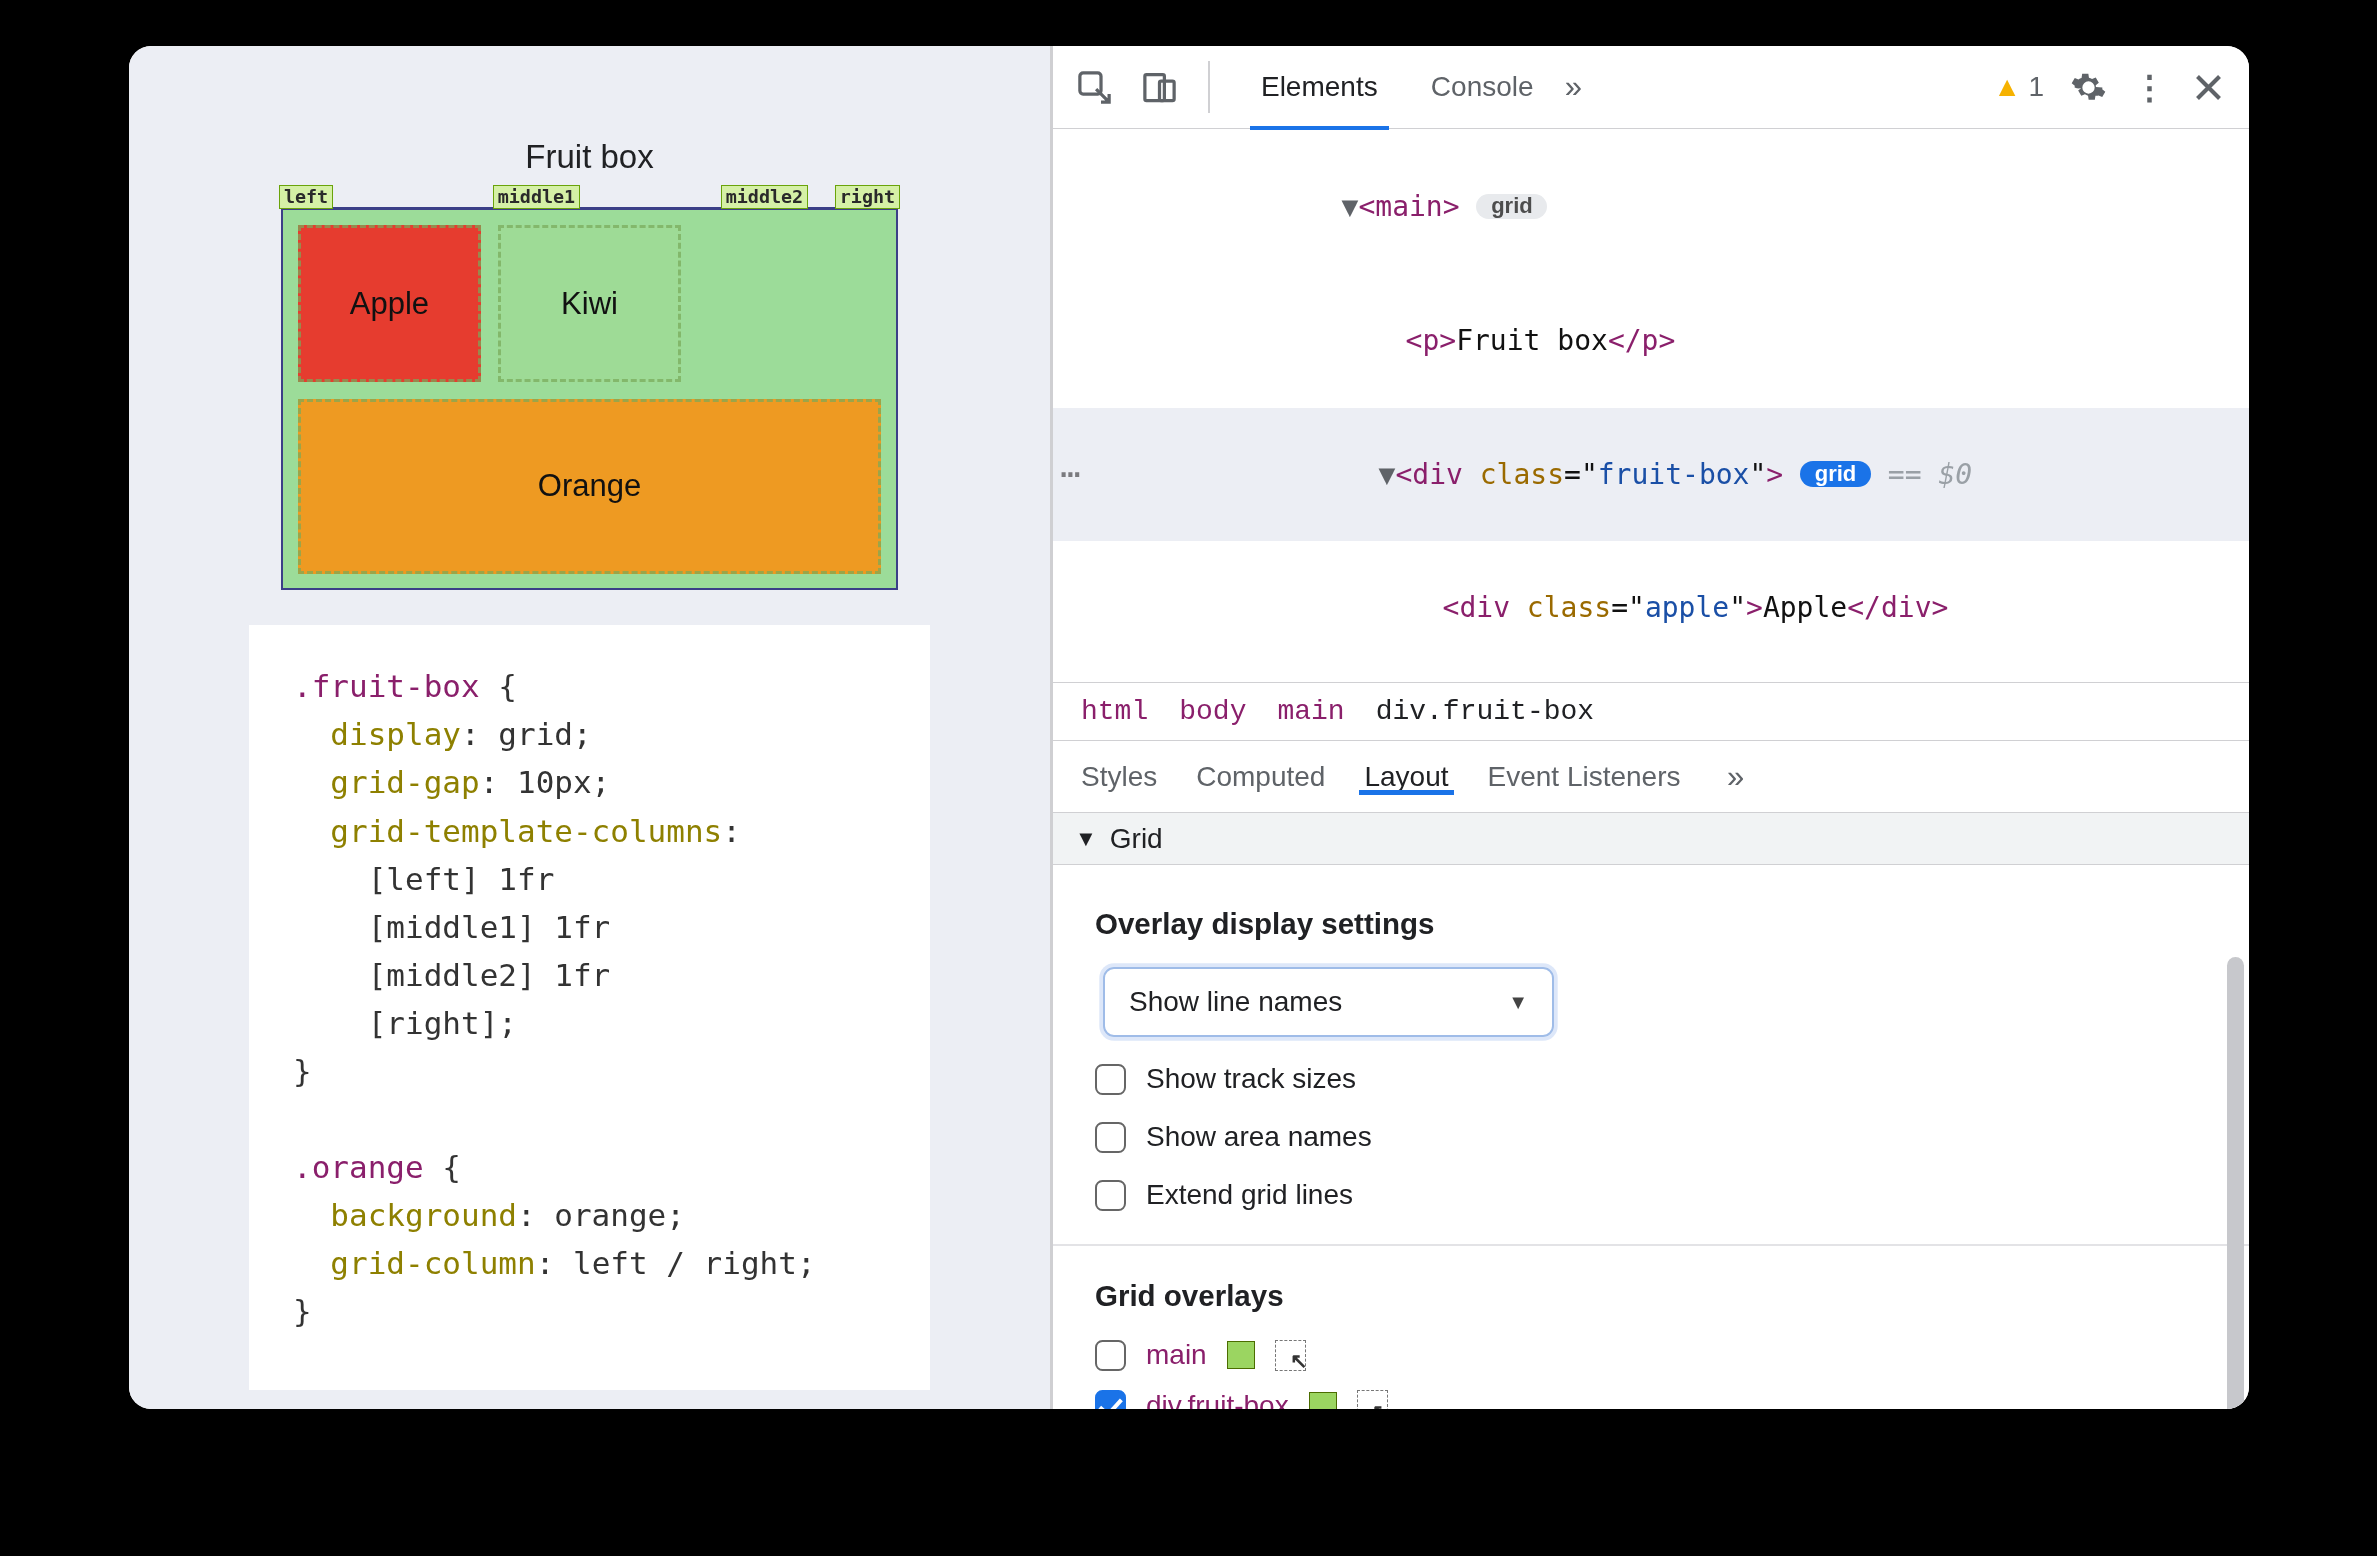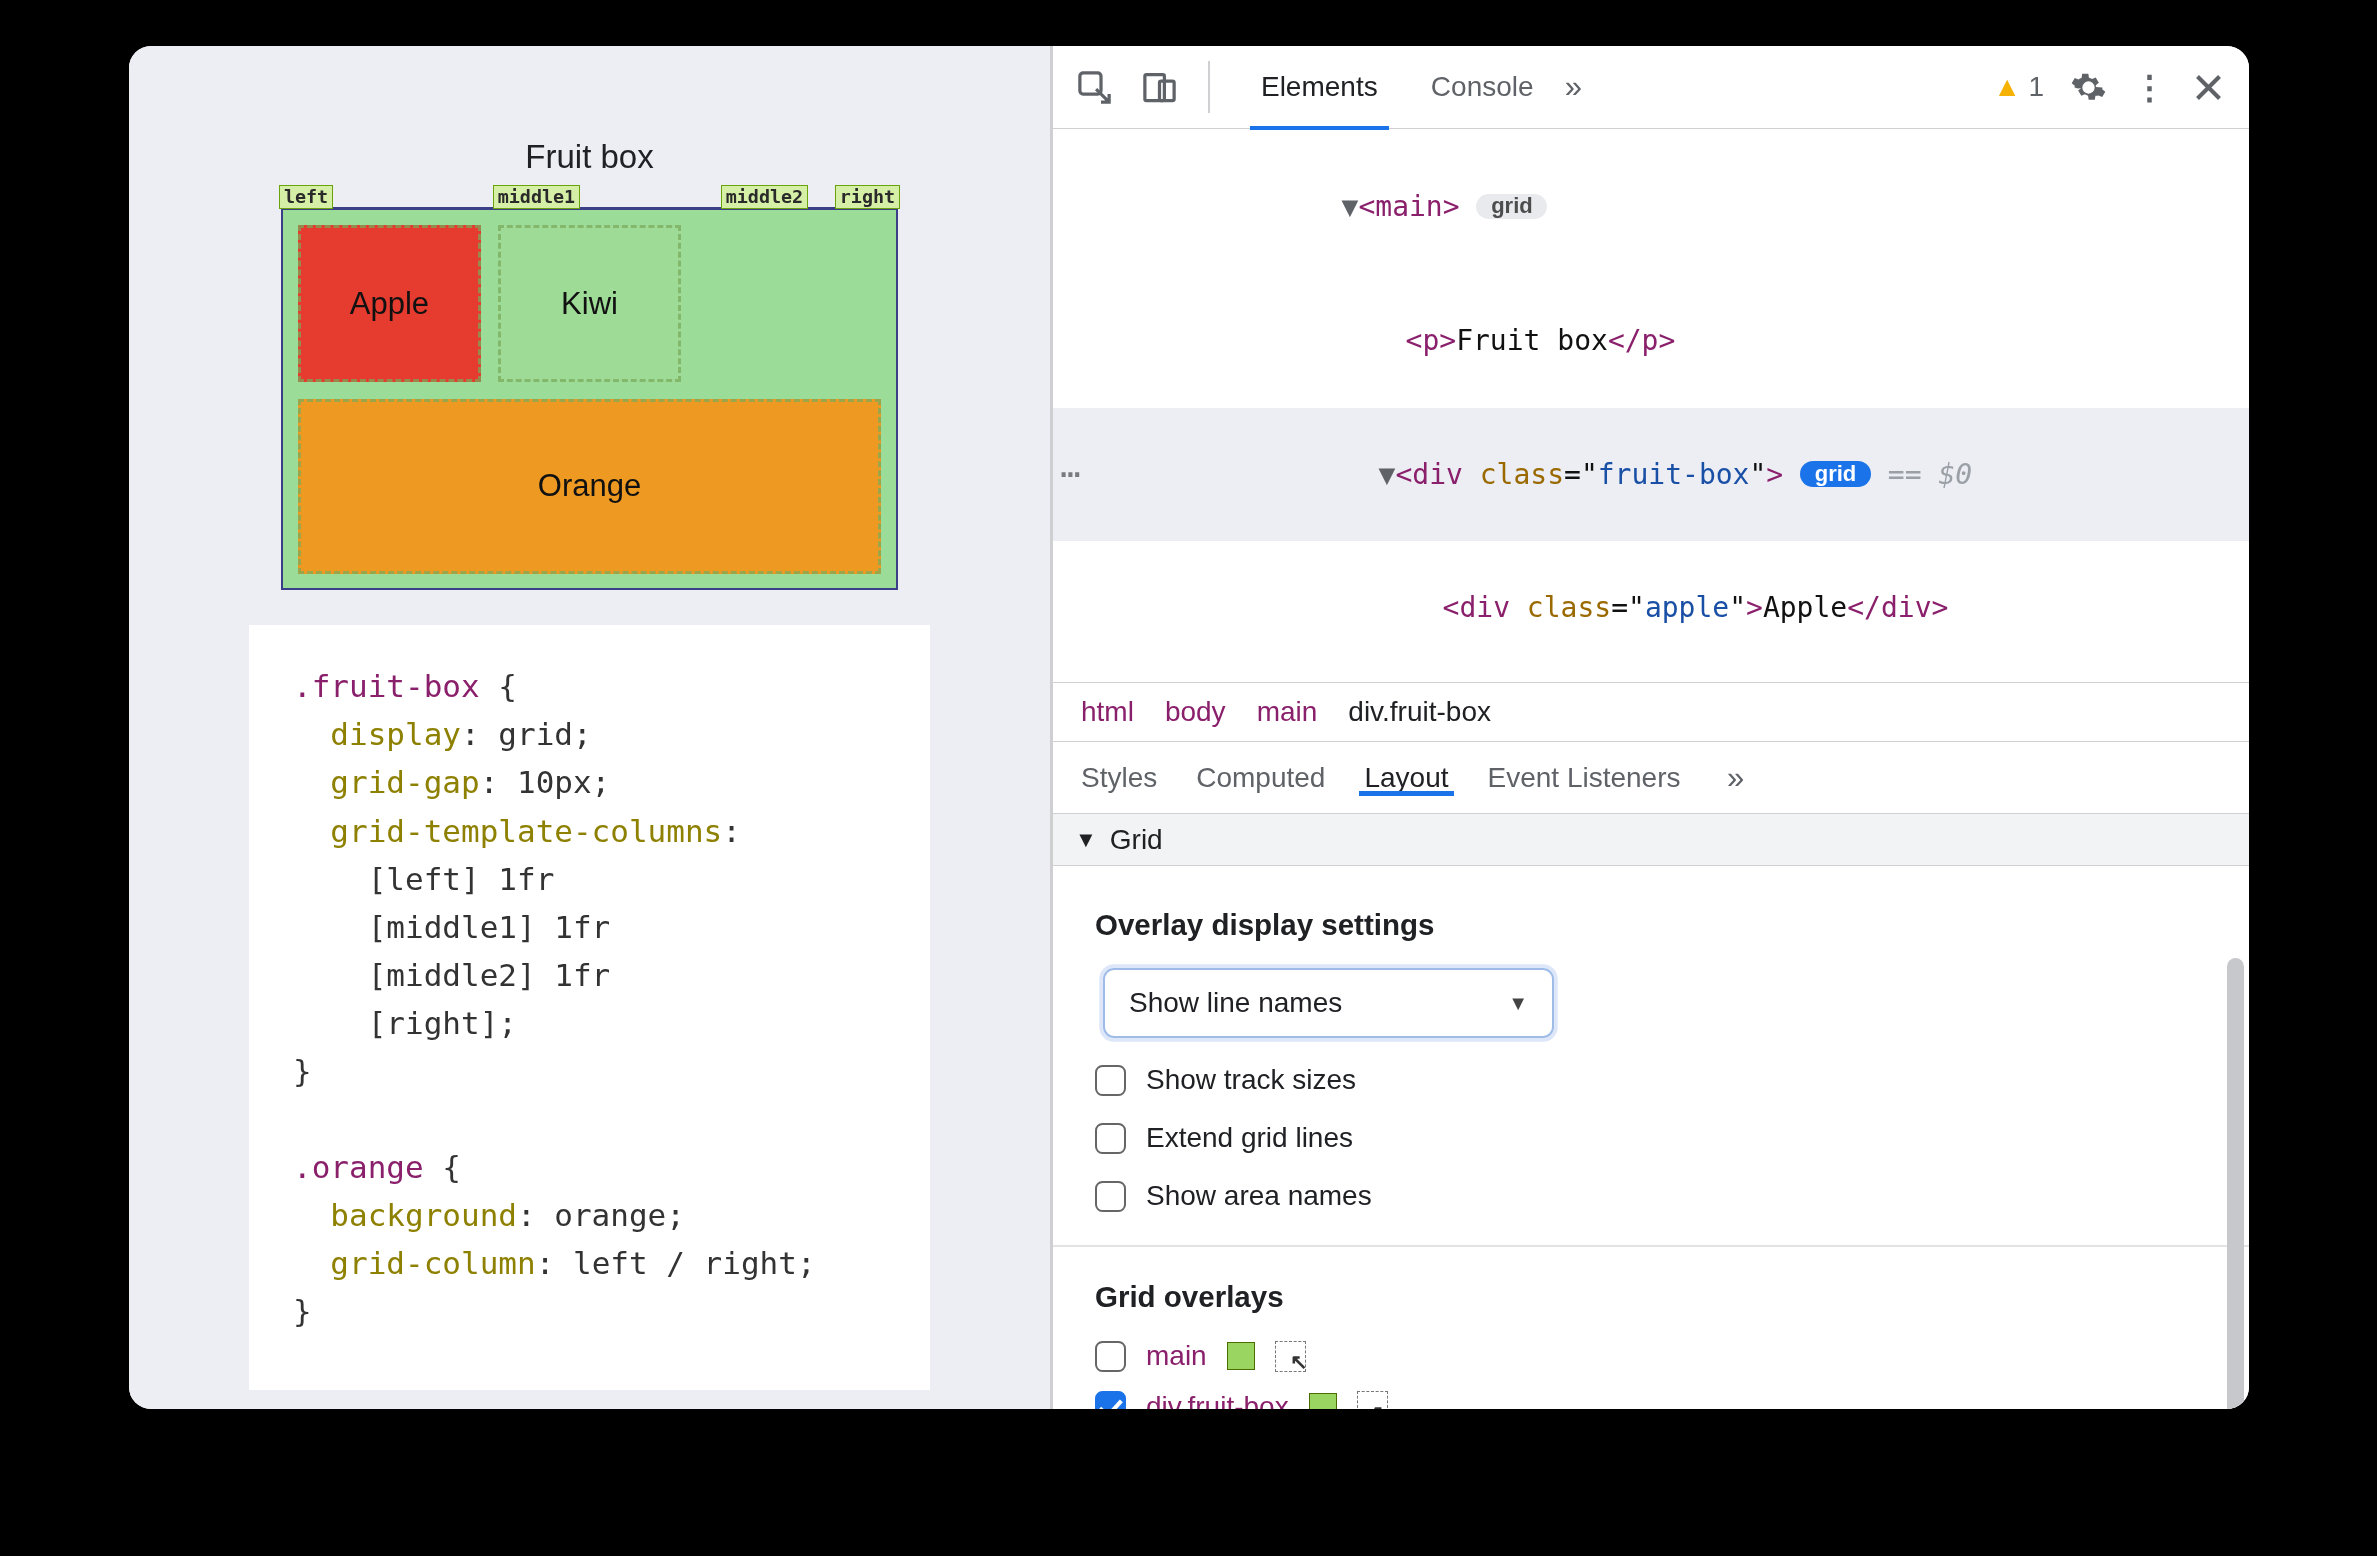--- a/index.html
+++ b/index.html
@@ -91,21 +91,21 @@
   .dom-highlight::before{
     content:"⋯"; position:absolute; left:7.4px; top:50%; transform:translateY(-50%);
     color:#7a7a7e; font-size:33px; letter-spacing:-5.5px;
   }
   .eq0 { color:#9aa0a6; font-style:italic; font-family:Menlo, monospace; }
 
   .breadcrumb {
     border-top:1.8px solid #d0d0d3; border-bottom:1.8px solid #d0d0d3;
     padding:13px 28px; display:flex; gap:31px; font-size:28px;
   }
-  .bc { color:#8a1f6b; }
+  .bc { color:#8a1f6b;font-family:Liberation Mono, monospace; }
   .bc.active { color:#202124; background:#fff; }
 
   .subtabs { display:flex; align-items:center; height:72px; padding:0 28px; gap:39px; color:#5f6368; position:relative; border-bottom:1.8px solid #d0d0d3;}
   .subtab.active{ color:#202124; position:relative;}
   .subtab.active::after{ content:""; position:absolute; left:-5.5px; right:-5.5px; bottom:-1.8px; height:4.6px; background:#1a73e8;}
 
   .section-bar { background:#f1f3f4; border-bottom:1.8px solid #d0d0d3; padding:9.2px 22px; display:flex; align-items:center; gap:13px; font-size:28px;}
   .section-bar .tri{ font-size:22px;}
 
   .layout-body { padding:26px 42px; overflow:auto; position:relative; flex:1;}
@@ -259,25 +259,25 @@
           <span>Show line names</span>
           <span class="caret">▼</span>
         </div>
 
         <div class="check-row">
           <span class="cbox"></span>
           <span>Show track sizes</span>
         </div>
         <div class="check-row">
           <span class="cbox"></span>
-          <span>Extend grid lines</span>
+          <span>Show area names</span>
         </div>
         <div class="check-row">
           <span class="cbox"></span>
-          <span>Show area names</span>
+          <span>Extend grid lines</span>
         </div>
 
         <div class="hr"></div>
 
         <div class="h3">Grid overlays</div>
 
         <div class="overlay-row">
           <span class="cbox"></span>
           <span class="ov-name sel1">main</span>
           <span class="swatch"></span>

